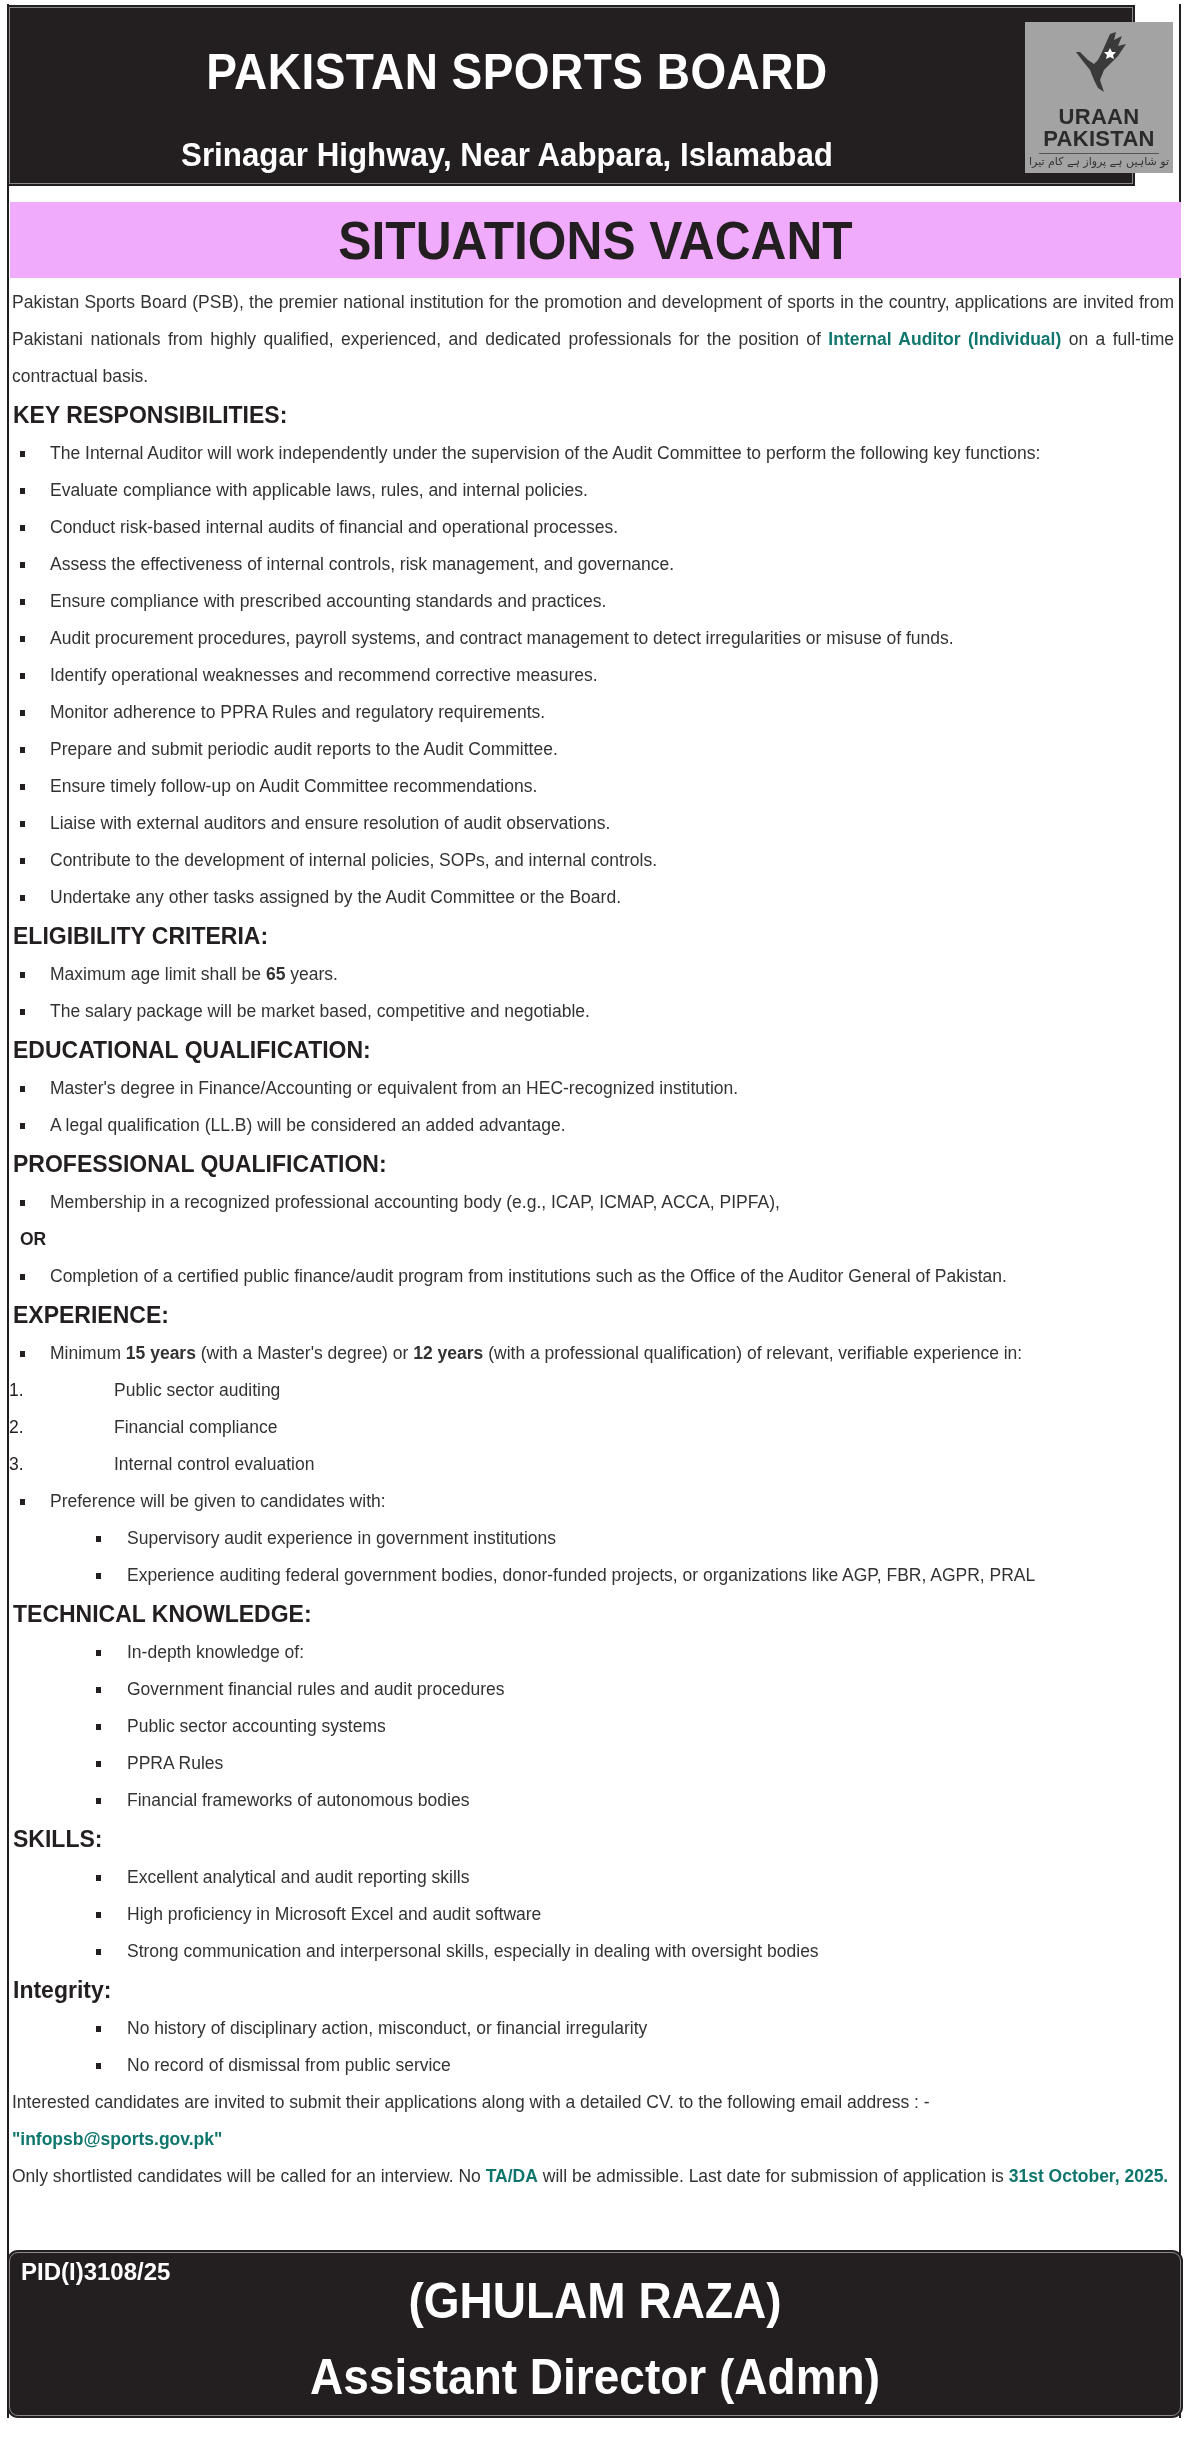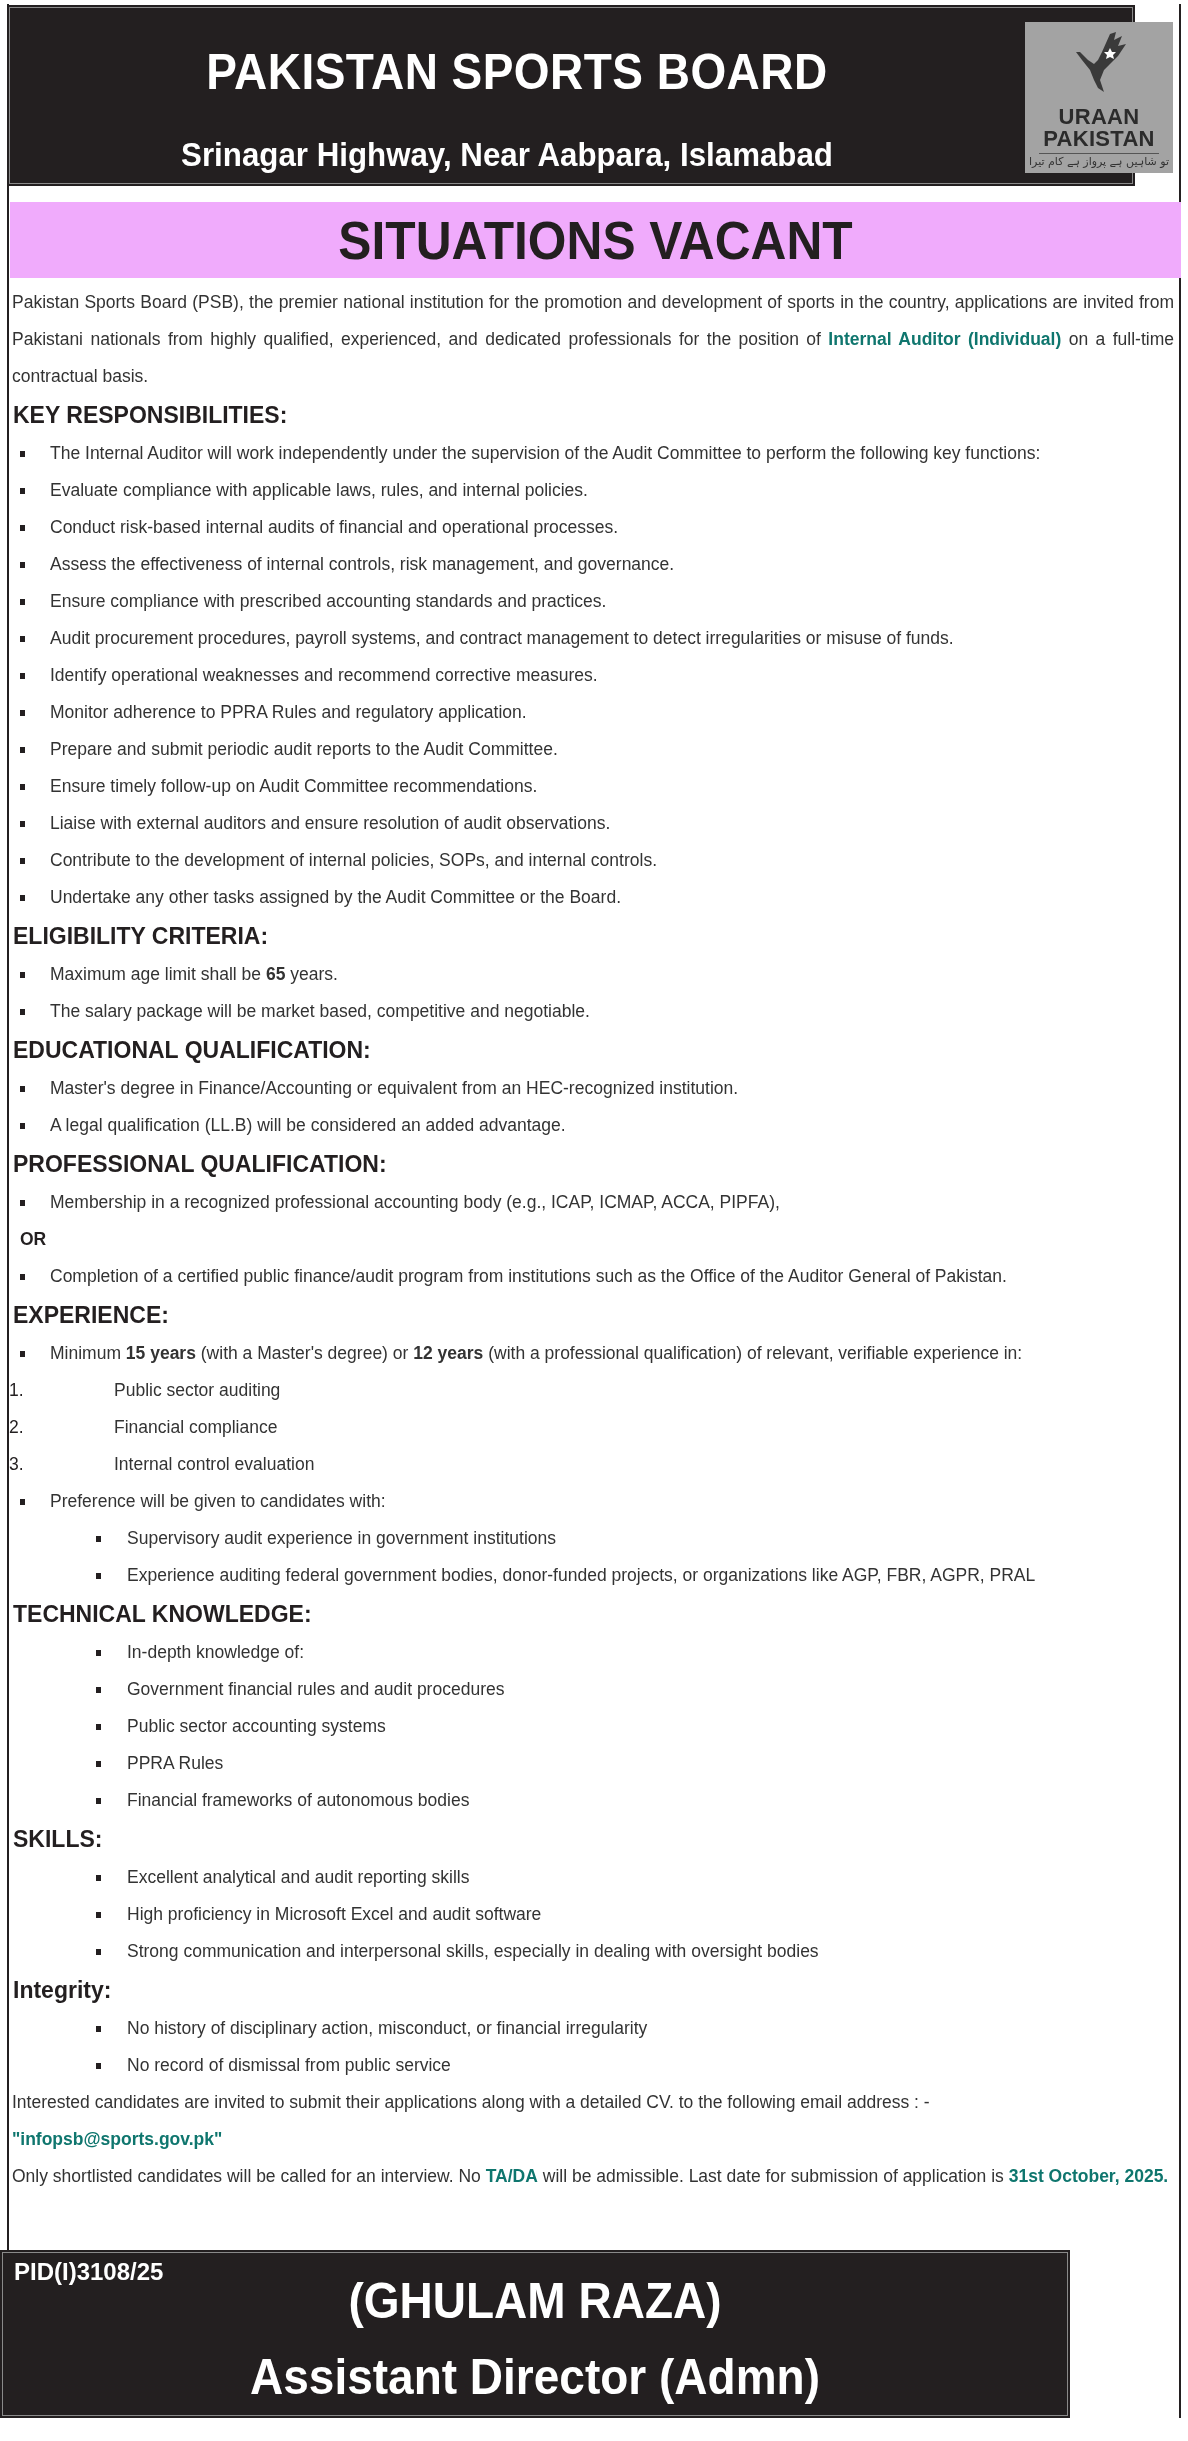--- a/index.html
+++ b/index.html
@@ -27,22 +27,22 @@
   .para { line-height: 37px; text-align: justify; margin: 0; }
   .para b { color: #0f766e; }
   .h { font-weight: bold; font-size: 23px; color: #231f20; line-height: 36px; margin: 2px 0 2px 1px; }
   .li { position: relative; height: 37px; line-height: 37px; padding-left: 38px; white-space: nowrap; }
   .li.l2 { padding-left: 115px; }
   .bullet { position: absolute; left: 8px; top: 16px; width: 5px; height: 6px; background: #231f20; }
   .li.l2 .bullet { left: 84px; }
   .num { position: absolute; left: -3px; top: 0; color: #231f20; }
   .li.numbered { padding-left: 102px; }
   .or { height: 37px; line-height: 37px; padding-left: 8px; font-weight: bold; color: #231f20; }
-  .footer { position: absolute; left: 0; top: 2250px; width: 1070px; height: 168px;
-            background: #231f20; outline: 1px solid #8a8a8a; outline-offset: -3px; }
+  .footer { position: absolute; left: 7px; top: 2250px; width: 1176px; height: 168px;
+            background: #231f20; outline: 1px solid #8a8a8a; outline-offset: -3px; border-radius: 11px; }
   .pid { position: absolute; left: 14px; top: 8px; color: #fff; font-weight: bold; font-size: 24px; }
   .sig-name { position: absolute; left: 0; right: 0; top: 22px; text-align: center; color: #fff; font-weight: bold; font-size: 50px; transform: scaleX(0.92); }
   .sig-title { position: absolute; left: 0; right: 0; top: 98px; text-align: center; color: #fff; font-weight: bold; font-size: 50px; transform: scaleX(0.92); }
 </style>
 </head>
 <body>
 
 <div class="frame"></div>
 
 <div class="header">
@@ -69,21 +69,21 @@
 
   <div class="h">KEY RESPONSIBILITIES:</div>
   <div>
       <div class="li"><span class="bullet"></span><span>The Internal Auditor will work independently under the supervision of the Audit Committee to perform the following key functions:</span></div>
       <div class="li"><span class="bullet"></span><span>Evaluate compliance with applicable laws, rules, and internal policies.</span></div>
       <div class="li"><span class="bullet"></span><span>Conduct risk-based internal audits of financial and operational processes.</span></div>
       <div class="li"><span class="bullet"></span><span>Assess the effectiveness of internal controls, risk management, and governance.</span></div>
       <div class="li"><span class="bullet"></span><span>Ensure compliance with prescribed accounting standards and practices.</span></div>
       <div class="li"><span class="bullet"></span><span>Audit procurement procedures, payroll systems, and contract management to detect irregularities or misuse of funds.</span></div>
       <div class="li"><span class="bullet"></span><span>Identify operational weaknesses and recommend corrective measures.</span></div>
-      <div class="li"><span class="bullet"></span><span>Monitor adherence to PPRA Rules and regulatory application.</span></div>
+      <div class="li"><span class="bullet"></span><span>Monitor adherence to PPRA Rules and regulatory requirements.</span></div>
       <div class="li"><span class="bullet"></span><span>Prepare and submit periodic audit reports to the Audit Committee.</span></div>
       <div class="li"><span class="bullet"></span><span>Ensure timely follow-up on Audit Committee recommendations.</span></div>
       <div class="li"><span class="bullet"></span><span> Liaise with external auditors and ensure resolution of audit observations.</span></div>
       <div class="li"><span class="bullet"></span><span>Contribute to the development of internal policies, SOPs, and internal controls.</span></div>
       <div class="li"><span class="bullet"></span><span>Undertake any other tasks assigned by the Audit Committee or the Board.</span></div>
     </div>
 
   <div class="h">ELIGIBILITY CRITERIA:</div>
   <div class="li"><span class="bullet"></span><span>Maximum age limit shall be </span><b>65</b><span> years.</span></div>
   <div class="li"><span class="bullet"></span><span>The salary package will be market based, competitive and negotiable.</span></div>

